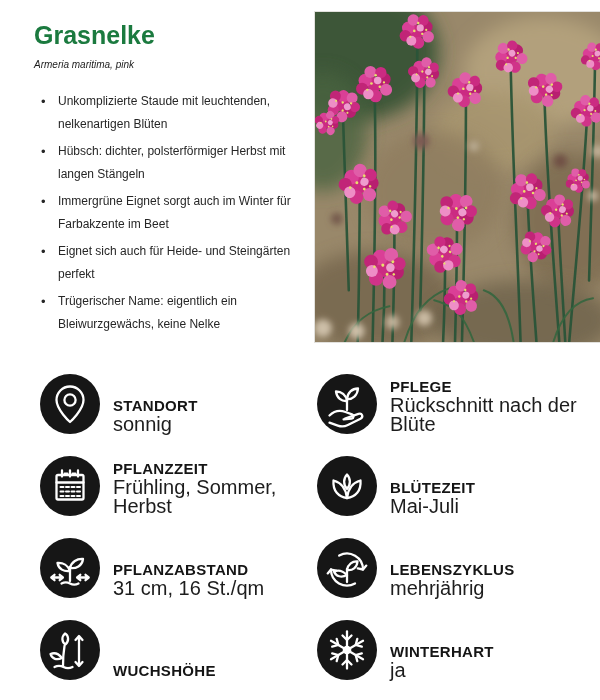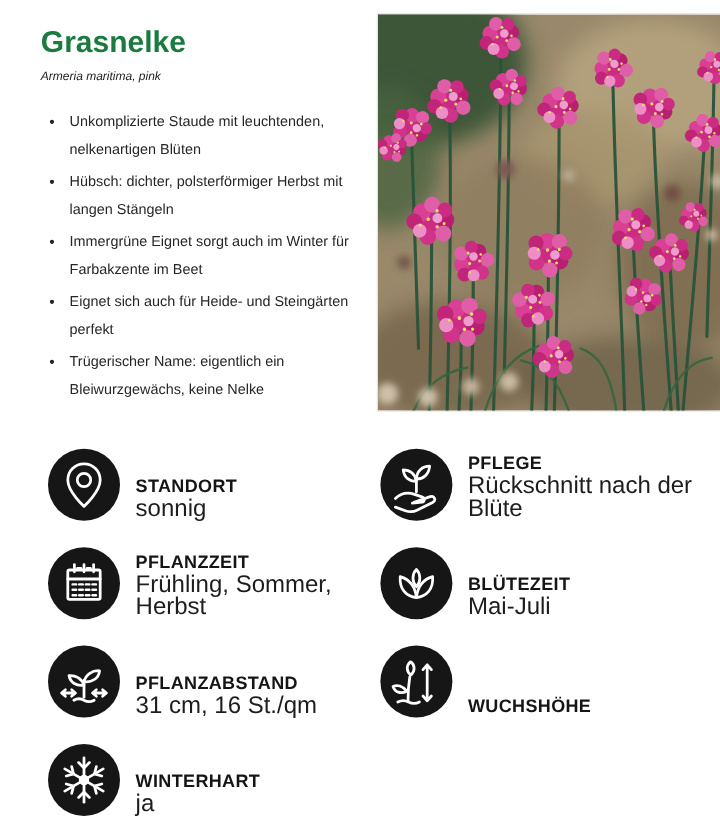--- a/index.html
+++ b/index.html
@@ -224,20 +224,37 @@
           <path d="M22.5 39.5h-11M14.5 36.8l-3.2 2.7 3.2 2.7M19.7 36.8l3.2 2.7-3.2 2.7"></path>
           <path d="M37.5 39.5h11M45.5 36.8l3.2 2.7-3.2 2.7M40.3 36.8l-3.2 2.7 3.2 2.7"></path>
         </svg>
       </span>
       <div class="attr-text">
         <div class="attr-label">PFLANZABSTAND</div>
         <div class="attr-value">31 cm, 16 St./qm</div>
       </div>
     </div>
 
+    <div class="attr">
+      <span class="badge">
+        <svg viewBox="0 0 60 60">
+          <path d="M22.2 17.6A16 16 0 0 1 46 31.5"></path>
+          <path d="M49.3 27.6L46 31.5l-5.2-1.1"></path>
+          <path d="M38 45.4A16 16 0 0 1 14 31.5"></path>
+          <path d="M10.7 35.4L14 31.5l5.2 1.2"></path>
+          <path d="M30 44V31"></path>
+          <path d="M30 37c-4.5-4.5-9.5-5-13-3.5 2 5 7.5 6.5 13 3.5z"></path>
+          <path d="M30 32c1-6 5.5-9 10.5-8.5-.5 6-5 9.5-10.5 8.5z"></path>
+        </svg>
+      </span>
+      <div class="attr-text">
+        <div class="attr-label">LEBENSZYKLUS</div>
+        <div class="attr-value">mehrjährig</div>
+      </div>
+    </div>
 
     <div class="attr">
       <span class="badge">
         <svg viewBox="0 0 60 60">
           <path d="M23 46c0-8 .5-14 1.5-20"></path>
           <path d="M25 13.5c3.5 2 4.5 7 .5 11-3.8-2.5-4.3-7.5-.5-11z"></path>
           <path d="M22 38c-3.5-4.5-8-5.5-11.5-4 1.5 5 6.5 6.5 11.5 4z"></path>
           <path d="M14.5 47q4.5-2.4 9 0t9 0"></path>
           <path d="M39 16.5v29M35.5 20l3.5-4 3.5 4M35.5 42l3.5 4 3.5-4"></path>
         </svg>

